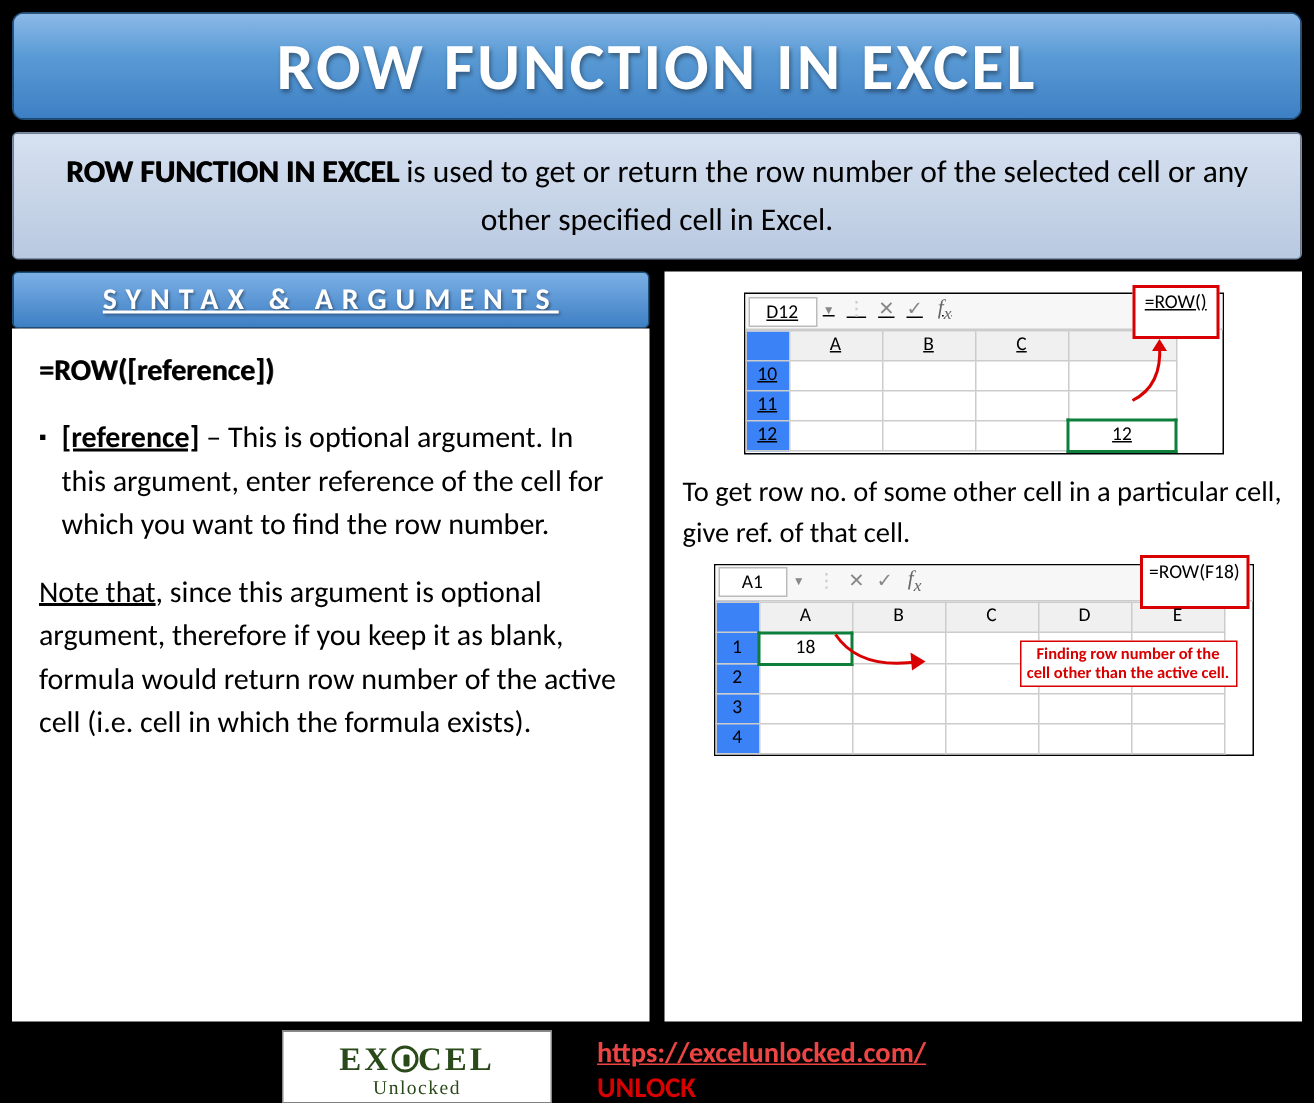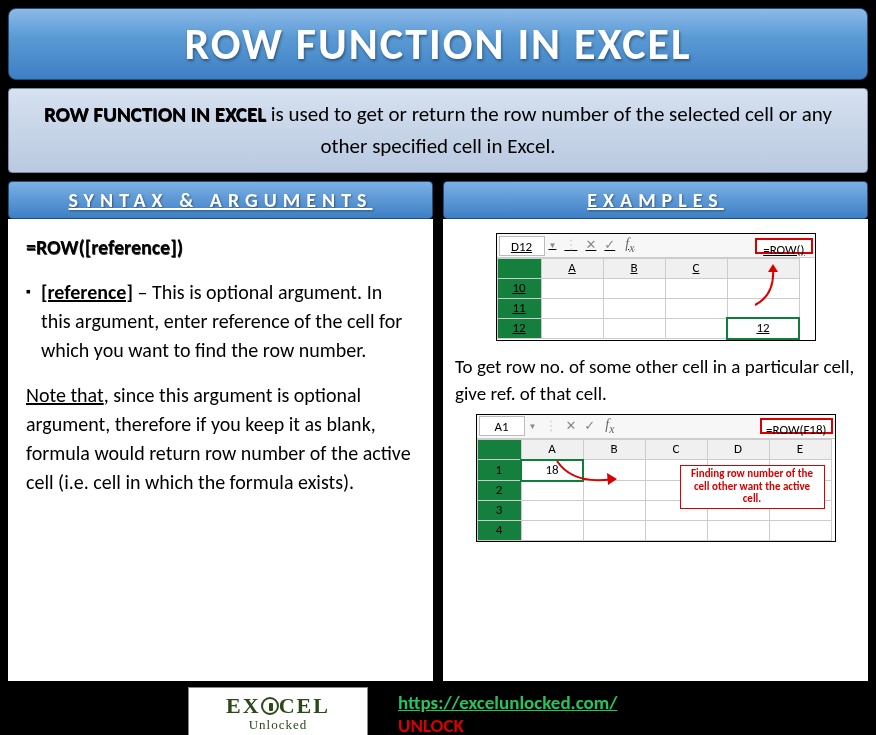--- a/index.html
+++ b/index.html
@@ -93,25 +93,25 @@
   }
   .mini1 { width: 320px; text-decoration: underline;}
   .mini2 { width: 360px;}
   .fbar { display:flex; align-items:center; height:24px; border-bottom:1px solid #ccc; background:#f7f7f7;}
   .namebox { width:46px; border:1px solid #bbb; background:#fff; text-align:center; height:20px; line-height:20px; margin-left:2px;}
   .dropdown-arrow { color:#888; font-size:8px; padding:0 4px;}
   .sep { color:#ccc; padding:0 4px;}
   .btn-x { color:#888; padding:0 4px;}
   .btn-chk { color:#888; padding:0 4px;}
   .fx { font-style:italic; font-family: 'Times New Roman', serif; color:#666; padding:0 6px; font-size:14px;}
-  .formula-box { border:2px solid #d80000; background:#fff; height:16px; line-height:20px; padding:0 6px; font-size:13px; margin-right:2px;}
+  .formula-box { border:2px solid #d80000; background:#fff; height:36px; line-height:20px; padding:0 6px; font-size:13px; margin-right:2px;}
   .grid { border-collapse:collapse; }
   .grid th, .grid td { border:1px solid #ccc; text-align:center; font-weight:normal;}
   .grid th { background:#f0f0f0; }
-  .grid .rowhead { background:#15803d; width:44px;margin-top:43px;}
+  .grid .rowhead { background:#3b82f6; width:29px;margin-top:43px;}
   .grid td { width:62px; height:19px;}
   .active-cell { border:2px solid #0d7f3a !important; }
   .active-row { background:#d8d8d8;}
   .callout { position:relative;}
   .anno-box {
     border:1px solid #d80000; color:#d80000; font-size:11px; font-weight:bold;
     text-align:center; padding:2px 4px; line-height:1.15; background:#fff;
     position:absolute;
   }
   
@@ -120,21 +120,21 @@
   }
   .logo {
     background:#fff; border:1px solid #888; padding:4px 8px; width:180px; height:54px;
     font-family: Georgia, serif; display:flex; flex-direction:column; justify-content:center; align-items:center;
   }
   .logo-top { font-size:22px; font-weight:bold; color:#2a4a1a; letter-spacing:2px; line-height:1;text-align:right;}
   .logo-top .o-icon { display:inline-block; width:18px; height:18px; border:2px solid #2a4a1a; border-radius:50%; vertical-align:middle; position:relative; top:-2px;}
   .logo-top .o-icon::after{ content:""; position:absolute; left:6px; top:4px; width:4px; height:8px; background:#2a4a1a; border-radius:1px;}
   .logo-bot { font-size:13px; color:#2a4a1a; letter-spacing:1px;}
   .footer-text { font-size:19px; }
-  .footer-link { color:#22c55e; text-decoration:underline; font-weight:bold;}
+  .footer-link { color:#ef4444; text-decoration:underline; font-weight:bold;}
   .footer-unlock { color:#d80000; font-weight:bold;}
 </style>
 </head>
 <body>
 
 <div class="page">
 
   <div class="title-bar">
     <h1>ROW FUNCTION IN EXCEL</h1>
   </div>
@@ -155,21 +155,20 @@
             <span class="ref-underline">[reference]</span><span> – This is optional argument. In this argument, enter reference of the cell for which you want to find the row number.</span>
           </div>
         </div>
         <div>
           <span class="note-underline">Note that</span><span>, since this argument is optional argument, therefore if you keep it as blank, formula would return row number of the active cell (i.e. cell in which the formula exists).</span>
         </div>
       </div>
     </div>
 
     <div class="col">
-      <div class="col-header">EXAMPLES</div>
       <div class="col-body" style="padding:10px 12px;">
 
         <div class="mini mini1 callout">
           <div class="fbar">
             <div class="namebox">D12</div>
             <span class="dropdown-arrow">▼</span>
             <span class="sep">⋮</span>
             <span class="btn-x">✕</span>
             <span class="btn-chk">✓</span>
             <span class="fx">f<sub>x</sub></span>
@@ -268,21 +267,21 @@
                   <td></td>
                   <td></td>
                   <td></td>
                 </tr>
           </tbody>
             </table>
           <svg style="position:absolute; left:76px; top:40px; pointer-events:none;" width="80" height="40">
             <path d="M 4 6 Q 20 30 60 24" stroke="#d80000" stroke-width="2" fill="none" stroke-dasharray="0"></path>
             <path d="M 64 24 L 54 18 L 55 30 Z" fill="#d80000"></path>
           </svg>
-          <div class="anno-box" style="right:10px; top:50px; width:145px;">Finding row number of the cell other want the active cell.</div>
+          <div class="anno-box" style="right:10px; top:50px; width:145px;">Finding row number of the cell other than the active cell.</div>
         </div>
 
       </div>
     </div>
   </div>
 
   <div class="footer">
     <div class="logo">
       <div class="logo-top">EX<span class="o-icon"></span>CEL</div>
       <div class="logo-bot">Unlocked</div>

